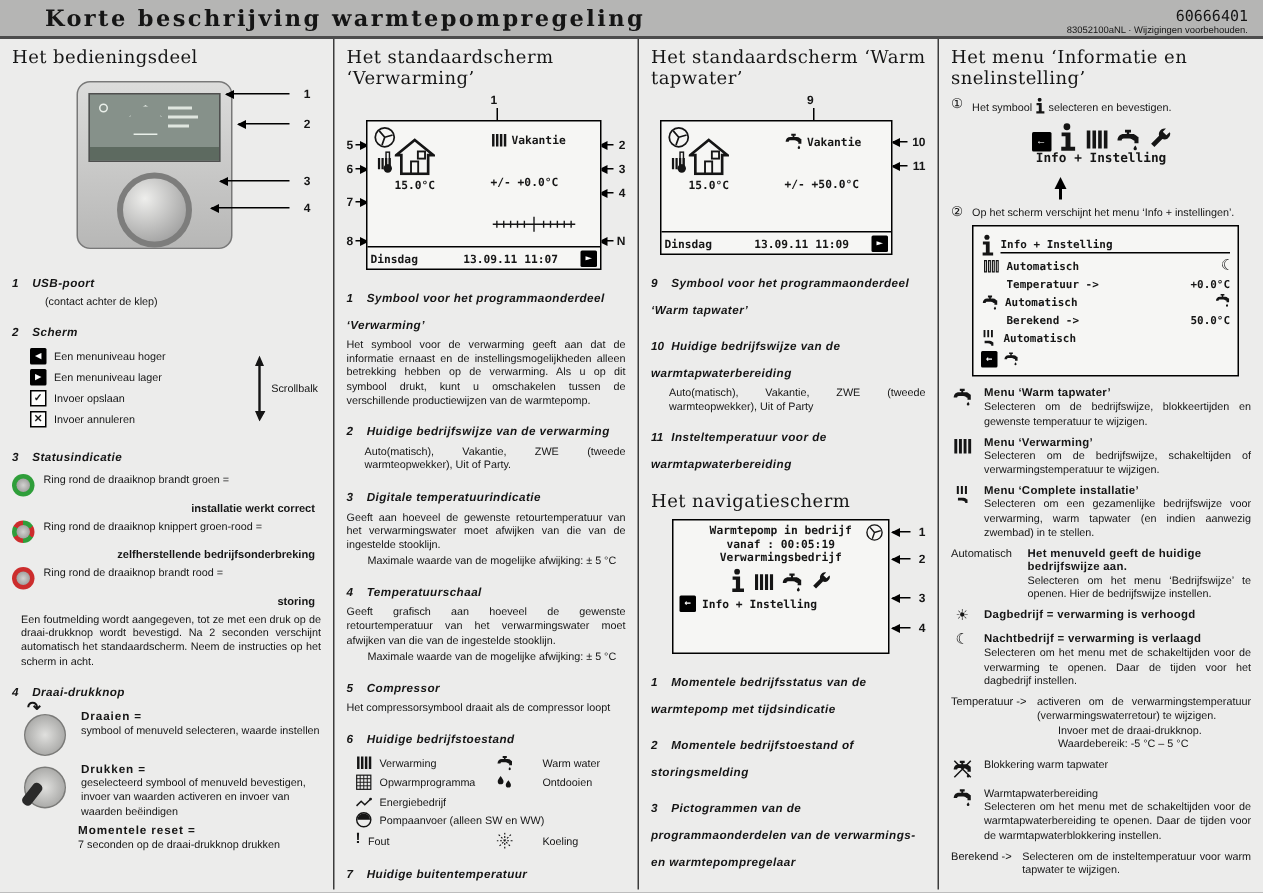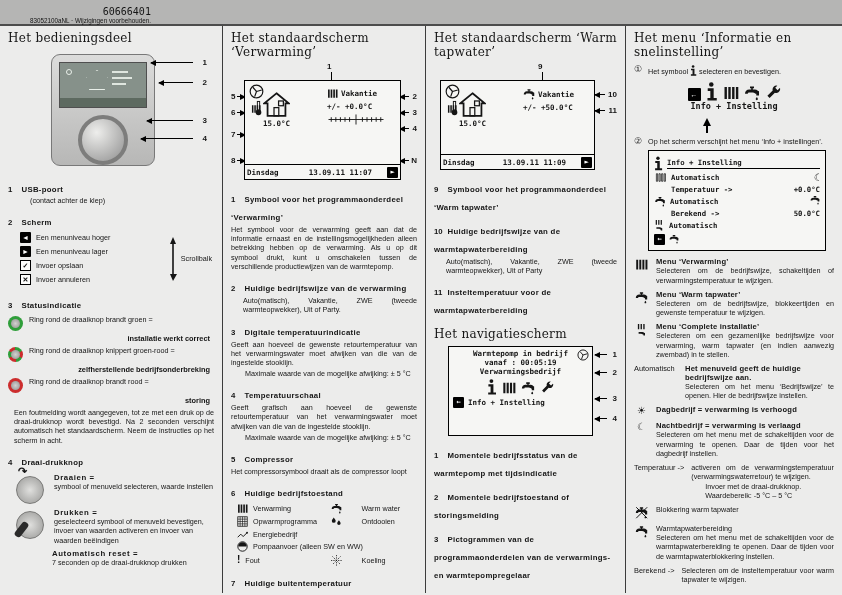--- a/index.html
+++ b/index.html
@@ -11,21 +11,21 @@
   .doc-num{font-family:"DejaVu Sans Mono",monospace;font-size:10px;}
   .doc-ref{font-size:6.3px;}
   
   .cols{display:flex;height:567px;}
   .col{padding:5px 8px;box-sizing:border-box;position:relative;}
   .c1{width:222px;}
   .c2{width:203px;border-left:1px solid #3c3c3c;}
   .c3{width:200px;border-left:1px solid #3c3c3c;}
   .c4{flex:1;border-left:1px solid #3c3c3c;}
   h2{font-family:"DejaVu Serif",serif;font-size:12px;font-weight:normal;margin:0 0 5px;letter-spacing:.3px;}
-  .ihead{margin-top:6px;}
+  .ihead{margin-top:6px;font-style:italic;}
   .inum{font-weight:bold;font-size:7.8px;display:inline-block;min-width:9px;}
   .ititle{font-weight:bold;font-size:7.8px;letter-spacing:.3px;}
   .btext{font-size:7.2px;line-height:1.28;text-align:justify;margin-top:1px;}
   .bnote{font-size:7.2px;margin:2px 0 2px 14px;}
   .sub{font-size:7.2px;margin-left:22px;}
   .ic{width:11px;height:11px;fill:#151515;color:#151515;flex:none;}
   
   .bbox{display:inline-block;background:#000;color:#fff;width:11px;height:11px;line-height:11px;text-align:center;font-size:7px;font-weight:bold;border-radius:1px;flex:none;}
   .wbox{display:inline-block;border:1px solid #000;background:#fdfdfc;width:9px;height:9px;line-height:9px;text-align:center;font-size:7px;font-weight:bold;flex:none;}
   
@@ -64,21 +64,21 @@
   .kicon{width:26px;height:26px;border-radius:50%;background:radial-gradient(#e0e0de,#979795);border:1px solid #7a7a78;position:relative;flex:none;margin-top:3px;}
   .kicon .karrow{position:absolute;top:-12px;left:1px;font-size:11px;font-weight:bold;}
   .kicon .finger{position:absolute;width:7px;height:17px;background:#2a2a2a;border-radius:3px;transform:rotate(38deg);left:1px;top:9px;}
   .kterm{font-weight:bold;font-size:7.8px;letter-spacing:.6px;}
   .ktext{font-size:7.2px;line-height:1.3;}
   
   .screen-wrap{position:relative;}
   .lcd{border:1.8px solid #000;background:#f6f6f4;font-family:"DejaVu Sans Mono",monospace;font-weight:bold;font-size:7.5px;display:flex;flex-direction:column;box-sizing:border-box;}
   .lcd-main{flex:1;display:flex;padding:3px 4px 0;}
   .lcd-left{width:78px;position:relative;}
-  .lcd-right{flex:1;display:flex;flex-direction:column;gap:3px;padding-top:4px;}
+  .lcd-right{flex:1;display:flex;flex-direction:column;gap:18px;padding-top:4px;}
   .lcd-bar{height:14px;border-top:1.4px solid #000;display:flex;align-items:center;gap:15px;padding:0 2px;}
   .lcd-bar .dt{margin-left:auto;}
   .house-grp{position:absolute;left:14px;top:8px;text-align:center;}
   .mrow{display:flex;align-items:center;gap:3px;}
   
   .staterow{display:flex;margin:2.5px 0 2.5px 6px;font-size:7.2px;align-items:center;}
   .statecell{display:flex;align-items:center;gap:5px;width:52%;}
   .statecell.r{width:48%;gap:20px;}
   
   .navlcd{text-align:center;padding:2px 2px 3px;display:block;position:relative;}
@@ -173,20 +173,21 @@
   <symbol id="i-complete" viewBox="0 0 16 18">
         <path d="M2.5 1h1.8v7H2.5zM6.1 1h1.8v7H6.1zM9.7 1h1.8v7H9.7z"></path>
         <path d="M3.5 11.5h5c1.9 0 2.5 1.5 3.5 1.5v3.2h-2.1V15c-.8 0-1.4-1.1-3.1-1.1H3.5z"></path>
       </symbol>
  </defs>
 </svg>
 
 <div class="page">
 
   <header class="hdr">
+    <h1>Korte beschrijving warmtepompregeling</h1>
     <div class="hdr-right">
       <div class="doc-num">60666401</div>
       <div class="doc-ref">83052100aNL · Wijzigingen voorbehouden.</div>
     </div>
   </header>
 
   <div class="cols">
 
     <section class="col c1">
       <h2>Het bedieningsdeel</h2>
@@ -288,21 +289,21 @@
         <div class="kicon press">
             <span class="finger"></span>
           </div>
         <div>
           <div class="kterm">Drukken =</div>
           <div class="ktext">geselecteerd symbool of menuveld bevestigen, invoer van waarden activeren en invoer van waarden beëindigen</div>
         </div>
       </div>
       <div class="krow" style="margin-left:44px;">
         <div>
-          <div class="kterm">Automatisch reset =</div>
+          <div class="kterm">Momentele reset =</div>
           <div class="ktext">7 seconden op de draai-drukknop drukken</div>
         </div>
       </div>
     </section>
 
     <section class="col c2">
       <h2>Het standaardscherm ‘Verwarming’</h2>
 
       <div class="screen-wrap" style="height:118px;">
         <span class="co" style="left:96px;top:-2px;">1</span>
@@ -621,91 +622,91 @@
           <span class="bbox">←</span>
           <svg class="ic" style="width:10px;height:10px;">
               <use href="#i-tap"></use>
             </svg>
         </div>
       </div>
 
       <div class="entry">
         <span class="e-ic">
             <svg class="ic" style="width:13px;height:13px;">
+              <use href="#i-tap"></use>
+            </svg>
+          </span>
+        <div>
+          <div class="e-title">Menu ‘Warm tapwater’</div>
+          <div class="e-text">Selecteren om de bedrijfswijze, blokkeertijden en gewenste temperatuur te wijzigen.</div>
+        </div>
+      </div>
+      <div class="entry">
+        <span class="e-ic">
+            <svg class="ic" style="width:13px;height:13px;">
               <use href="#i-rad"></use>
             </svg>
           </span>
         <div>
           <div class="e-title">Menu ‘Verwarming’</div>
           <div class="e-text">Selecteren om de bedrijfswijze, schakeltijden of verwarmingstemperatuur te wijzigen.</div>
         </div>
+      </div>
+      <div class="entry">
+        <span class="e-ic">
+            <svg class="ic" style="width:12px;height:14px;">
+              <use href="#i-complete"></use>
+            </svg>
+          </span>
+        <div>
+          <div class="e-title">Menu ‘Complete installatie’</div>
+          <div class="e-text">Selecteren om een gezamenlijke bedrijfswijze voor verwarming, warm tapwater (en indien aanwezig zwembad) in te stellen.</div>
+        </div>
+      </div>
+      <div class="entry">
+        <span class="e-term" style="width:44px;">Automatisch</span>
+        <div>
+          <div class="e-title">Het menuveld geeft de huidige bedrijfswijze aan.</div>
+          <div class="e-text">Selecteren om het menu ‘Bedrijfswijze’ te openen. Hier de bedrijfswijze instellen.</div>
+        </div>
+      </div>
+      <div class="entry">
+        <span class="e-ic glyph">☀</span>
+        <div class="e-title">Dagbedrijf = verwarming is verhoogd</div>
+      </div>
+      <div class="entry">
+        <span class="e-ic glyph">☾</span>
+        <div>
+          <div class="e-title">Nachtbedrijf = verwarming is verlaagd</div>
+          <div class="e-text">Selecteren om het menu met de schakeltijden voor de verwarming te openen. Daar de tijden voor het dagbedrijf instellen.</div>
+        </div>
+      </div>
+      <div class="entry">
+        <span class="e-term">Temperatuur -&gt;</span>
+        <div>
+          <div class="e-text">activeren om de verwarmingstemperatuur (verwarmingswaterretour) te wijzigen.</div>
+          <div class="e-text" style="padding-left:14px;">Invoer met de draai-drukknop.</div>
+          <div class="e-text" style="padding-left:14px;">Waardebereik: -5 °C – 5 °C</div>
+        </div>
+      </div>
+      <div class="entry">
+        <span class="e-ic">
+            <svg class="ic" style="width:13px;height:13px;">
+              <use href="#i-tapblock"></use>
+            </svg>
+          </span>
+        <div class="e-text">Blokkering warm tapwater</div>
       </div>
       <div class="entry">
         <span class="e-ic">
             <svg class="ic" style="width:13px;height:13px;">
               <use href="#i-tap"></use>
             </svg>
           </span>
         <div>
-          <div class="e-title">Menu ‘Warm tapwater’</div>
-          <div class="e-text">Selecteren om de bedrijfswijze, blokkeertijden en gewenste temperatuur te wijzigen.</div>
-        </div>
-      </div>
-      <div class="entry">
-        <span class="e-ic">
-            <svg class="ic" style="width:12px;height:14px;">
-              <use href="#i-complete"></use>
-            </svg>
-          </span>
-        <div>
-          <div class="e-title">Menu ‘Complete installatie’</div>
-          <div class="e-text">Selecteren om een gezamenlijke bedrijfswijze voor verwarming, warm tapwater (en indien aanwezig zwembad) in te stellen.</div>
-        </div>
-      </div>
-      <div class="entry">
-        <span class="e-term" style="width:44px;">Automatisch</span>
-        <div>
-          <div class="e-title">Het menuveld geeft de huidige bedrijfswijze aan.</div>
-          <div class="e-text">Selecteren om het menu ‘Bedrijfswijze’ te openen. Hier de bedrijfswijze instellen.</div>
-        </div>
-      </div>
-      <div class="entry">
-        <span class="e-ic glyph">☀</span>
-        <div class="e-title">Dagbedrijf = verwarming is verhoogd</div>
-      </div>
-      <div class="entry">
-        <span class="e-ic glyph">☾</span>
-        <div>
-          <div class="e-title">Nachtbedrijf = verwarming is verlaagd</div>
-          <div class="e-text">Selecteren om het menu met de schakeltijden voor de verwarming te openen. Daar de tijden voor het dagbedrijf instellen.</div>
-        </div>
-      </div>
-      <div class="entry">
-        <span class="e-term">Temperatuur -&gt;</span>
-        <div>
-          <div class="e-text">activeren om de verwarmingstemperatuur (verwarmingswaterretour) te wijzigen.</div>
-          <div class="e-text" style="padding-left:14px;">Invoer met de draai-drukknop.</div>
-          <div class="e-text" style="padding-left:14px;">Waardebereik: -5 °C – 5 °C</div>
-        </div>
-      </div>
-      <div class="entry">
-        <span class="e-ic">
-            <svg class="ic" style="width:13px;height:13px;">
-              <use href="#i-tapblock"></use>
-            </svg>
-          </span>
-        <div class="e-text">Blokkering warm tapwater</div>
-      </div>
-      <div class="entry">
-        <span class="e-ic">
-            <svg class="ic" style="width:13px;height:13px;">
-              <use href="#i-tap"></use>
-            </svg>
-          </span>
-        <div>
           <div class="e-text">Warmtapwaterbereiding</div>
           <div class="e-text">Selecteren om het menu met de schakeltijden voor de warmtapwaterbereiding te openen. Daar de tijden voor de warmtapwaterblokkering instellen.</div>
         </div>
       </div>
       <div class="entry">
         <span class="e-term">Berekend -&gt;</span>
         <div class="e-text">Selecteren om de insteltemperatuur voor warm tapwater te wijzigen.</div>
       </div>
     </section>
 

